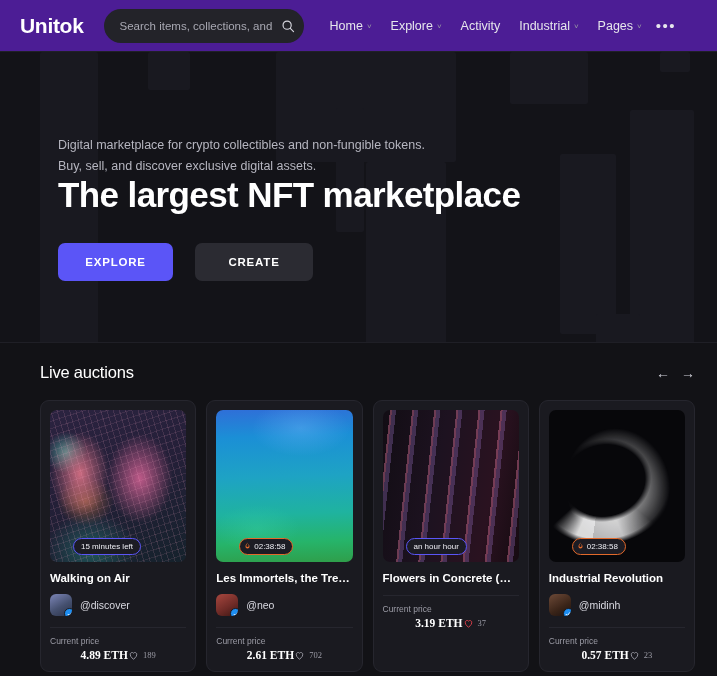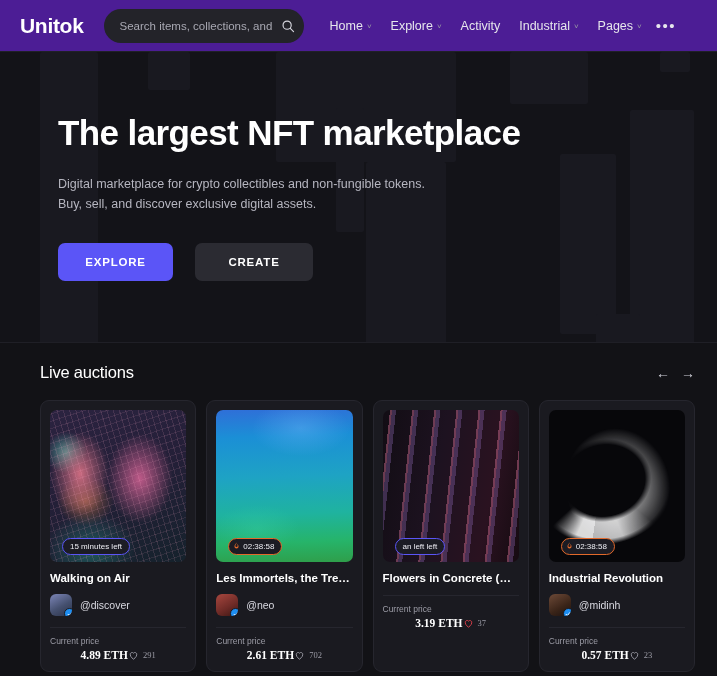--- a/index.html
+++ b/index.html
@@ -124,21 +124,21 @@
   .art4::after { content:""; position:absolute; inset:-20%;
       background:
         radial-gradient(closest-side at 50% 50%, rgba(255,255,255,.95) 0 2%, rgba(255,255,255,.0) 55%),
         conic-gradient(from 200deg at 42% 46%, rgba(255,255,255,.85) 0deg 16deg,
           rgba(255,255,255,0) 40deg 300deg, rgba(255,255,255,.7) 330deg 360deg);
       -webkit-mask:radial-gradient(56% 44% at 44% 46%, transparent 38%, #000 44%, #000 62%, transparent 68%);
               mask:radial-gradient(56% 44% at 44% 46%, transparent 38%, #000 44%, #000 62%, transparent 68%);
       transform:rotate(-12deg); }
 
   .badge {
-    position:absolute; left:12px; bottom:7px; height:17px;
+    position:absolute; left:23px; bottom:7px; height:17px;
     display:flex; align-items:center; gap:3px;
     padding:0 7px; border-radius:9px;
     background:#1c1c24; font-size:8px; color:#ececf2; white-space:nowrap;
   }
   .badge.purple { border:1px solid #5b55f7; }
   .badge.orange { border:1px solid #e2692b; padding-left:4px; }
   .flame { font-size:8px; color:#e2692b; line-height:1; }
 
   .card-title {
     margin-top:10px; font-size:11.5px; font-weight:bold; color:#fff;
@@ -220,25 +220,25 @@
     <i style="left:336px; top:56px; width:28px;  height:124px;"></i>
     <i style="left:366px; top:110px;width:80px;  height:190px;"></i>
     <i style="left:510px; top:0;    width:78px;  height:52px;"></i>
     <i style="left:560px; top:102px;width:56px;  height:180px;"></i>
     <i style="left:630px; top:58px; width:64px;  height:240px;"></i>
     <i style="left:660px; top:0;    width:30px;  height:20px;"></i>
     <i style="left:596px; top:262px;width:44px;  height:30px;"></i>
   </div>
 
   <div id="hero-inner">
-    <div id="hero-title">The largest NFT marketplace</div>
     <div id="hero-sub">
       <span>Digital marketplace for crypto collectibles and non-fungible tokens.</span>
       <span>Buy, sell, and discover exclusive digital assets.</span>
     </div>
+    <div id="hero-title">The largest NFT marketplace</div>
     <div id="cta-row">
       <div class="cta" id="cta-explore">EXPLORE</div>
       <div class="cta" id="cta-create">CREATE</div>
     </div>
   </div>
 </div>
 
 <div id="auctions">
   <div id="sec-head">
     <div id="sec-title">Live auctions</div>
@@ -270,21 +270,21 @@
       </div>
       <div class="divider"></div>
       <div class="foot">
         <div class="price-lbl">Current price</div>
         <div class="price-row">
           <span class="price">4.89 ETH</span>
           <span class="likes">
             <svg width="11" height="11" viewBox="0 0 24 24" fill="none" stroke="#9c9ca6" stroke-width="2">
               <path d="M12 20s-7-4.6-7-9.5A4 4 0 0 1 12 7a4 4 0 0 1 7 3.5C19 15.4 12 20 12 20z"></path>
             </svg>
-            <span class="like-count">291</span>
+            <span class="like-count">189</span>
           </span>
         </div>
       </div>
     </div>
 
     <div class="card">
       <div class="thumb-wrap">
         <div class="thumb art2"></div>
         <div class="badge orange">
           <span class="flame">
@@ -318,21 +318,21 @@
             <span class="like-count">702</span>
           </span>
         </div>
       </div>
     </div>
 
     <div class="card">
       <div class="thumb-wrap">
         <div class="thumb art3"></div>
         <div class="badge purple">
-          <span>an left left</span>
+          <span>an hour hour</span>
         </div>
       </div>
       <div class="card-title">Flowers in Concrete (Modal)</div>
       <div class="divider"></div>
       <div class="foot">
         <div class="price-lbl">Current price</div>
         <div class="price-row">
           <span class="price">3.19 ETH</span>
           <span class="likes">
             <svg width="11" height="11" viewBox="0 0 24 24" fill="none" stroke="#e0414b" stroke-width="2">

